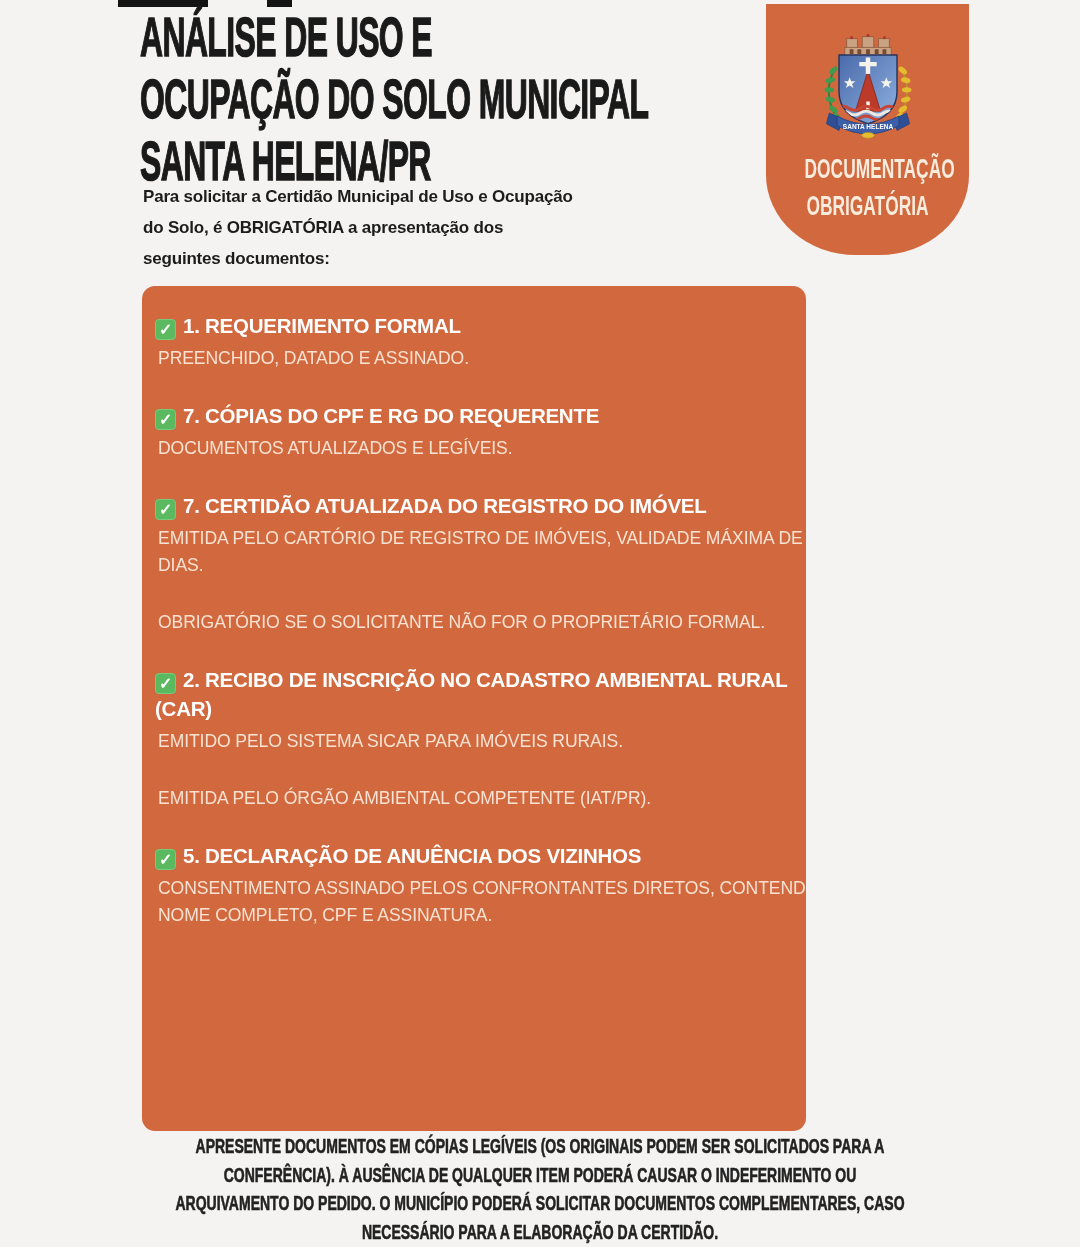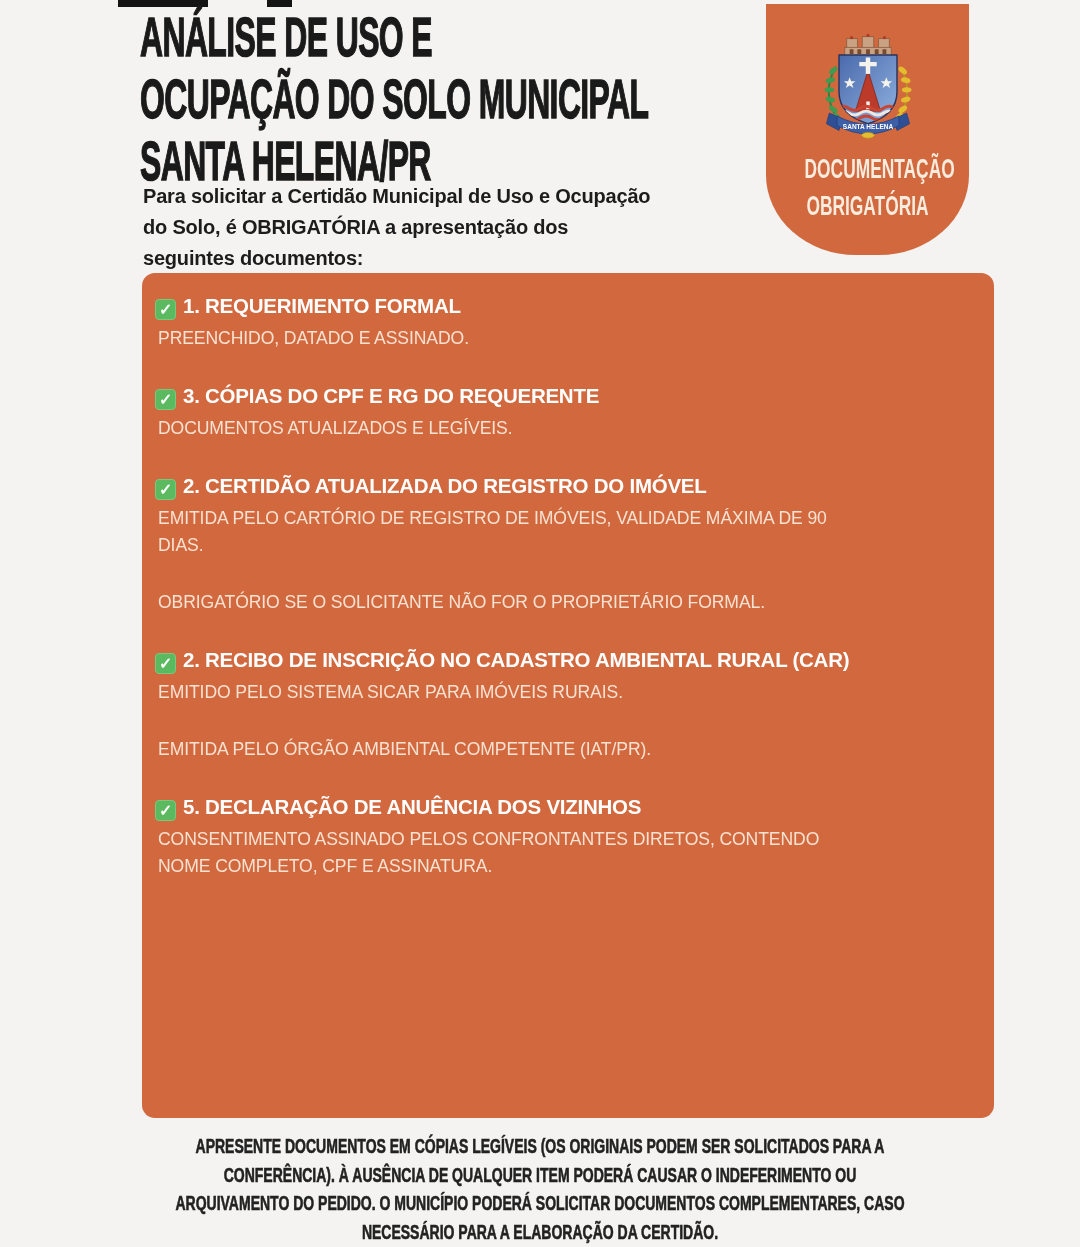--- a/index.html
+++ b/index.html
@@ -30,21 +30,21 @@
     font-size:55px;font-weight:700;line-height:62px;
     color:var(--heading_text);
     letter-spacing:-1px;
     white-space:pre-line;
     transform:scaleX(0.58);
     transform-origin:left top;
     -webkit-text-stroke:1.4px var(--heading_text);
   }
   .intro{
     position:absolute;left:143px;top:181px;width:600px;
-    font-size:20px;font-weight:700;line-height:31px;
+    font-size:17px;font-weight:700;line-height:31px;
     letter-spacing:-0.2px;
     color:#1c1c1c;
     white-space:pre-line;
   }
 
   
   .badge{
     position:absolute;left:766px;top:4px;width:203px;height:251px;
     background:var(--accent_orange);
     border-radius:0 0 90px 90px / 0 0 80px 80px;
@@ -59,24 +59,24 @@
     font-size:28px;font-weight:700;line-height:37px;
     color:var(--badge_text);
     white-space:pre-line;
     transform:scaleX(0.62);
     transform-origin:center top;
     letter-spacing:0px;
   }
 
   
   .panel{
-    position:absolute;left:142px;top:273px;width:852px;height:845px;
+    position:absolute;left:142px;top:286px;width:664px;height:845px;
     background:var(--accent_orange);
     border-radius:13px;
-    padding:18px 14px 0 13px;
+    padding:25px 14px 0 13px;
     overflow:hidden;
   }
   .item{margin-bottom:30px;}
   .item-title{
     font-size:20.5px;font-weight:700;line-height:29px;
     letter-spacing:-0.25px;
     color:var(--item_title_text);
     margin-bottom:4px;
   }
   .item-title-text{white-space:pre-line;vertical-align:top;}
@@ -208,26 +208,26 @@
 
 <div class="panel">
 
   <div class="item">
     <div class="item-title"><span class="check">✓</span><span class="item-title-text">1. REQUERIMENTO FORMAL</span></div>
     <div class="item-body">PREENCHIDO, DATADO E ASSINADO.</div>
   </div>
 
 
   <div class="item">
-    <div class="item-title"><span class="check">✓</span><span class="item-title-text">3. CÓPIAS DO CPF E RG DO REQUERENTE</span></div>
+    <div class="item-title"><span class="check">✓</span><span class="item-title-text">7. CÓPIAS DO CPF E RG DO REQUERENTE</span></div>
     <div class="item-body">DOCUMENTOS ATUALIZADOS E LEGÍVEIS.</div>
   </div>
 
   <div class="item">
-    <div class="item-title"><span class="check">✓</span><span class="item-title-text">2. CERTIDÃO ATUALIZADA DO REGISTRO DO IMÓVEL</span></div>
+    <div class="item-title"><span class="check">✓</span><span class="item-title-text">7. CERTIDÃO ATUALIZADA DO REGISTRO DO IMÓVEL</span></div>
     <div class="item-body">EMITIDA PELO CARTÓRIO DE REGISTRO DE IMÓVEIS, VALIDADE MÁXIMA DE 90
 DIAS.</div>
   </div>
 
   <div class="item">
     <div class="item-body">OBRIGATÓRIO SE O SOLICITANTE NÃO FOR O PROPRIETÁRIO FORMAL.</div>
   </div>
 
   <div class="item">
     <div class="item-title"><span class="check">✓</span><span class="item-title-text">2. RECIBO DE INSCRIÇÃO NO CADASTRO AMBIENTAL RURAL (CAR)</span></div>

